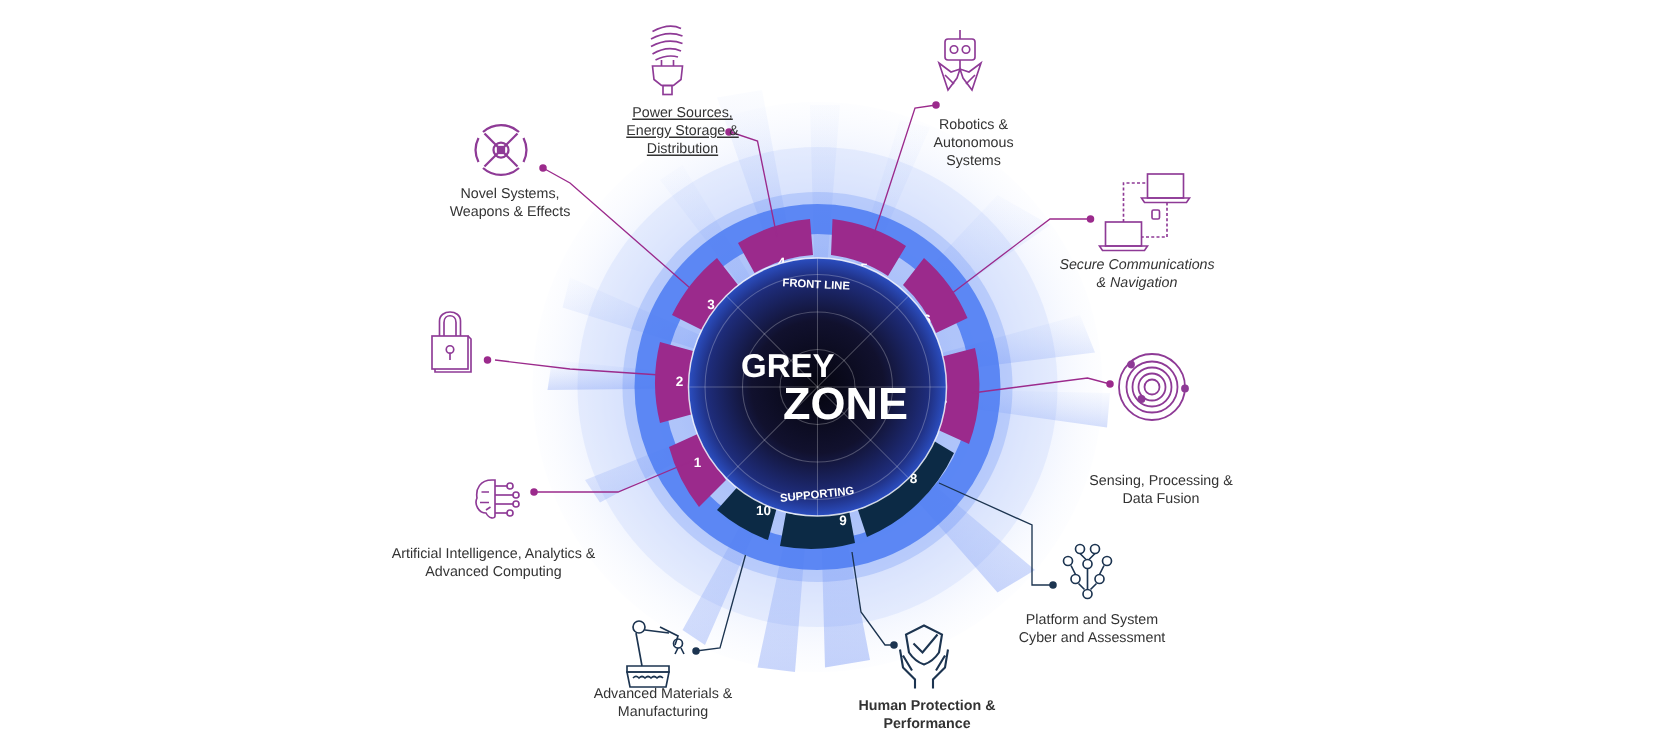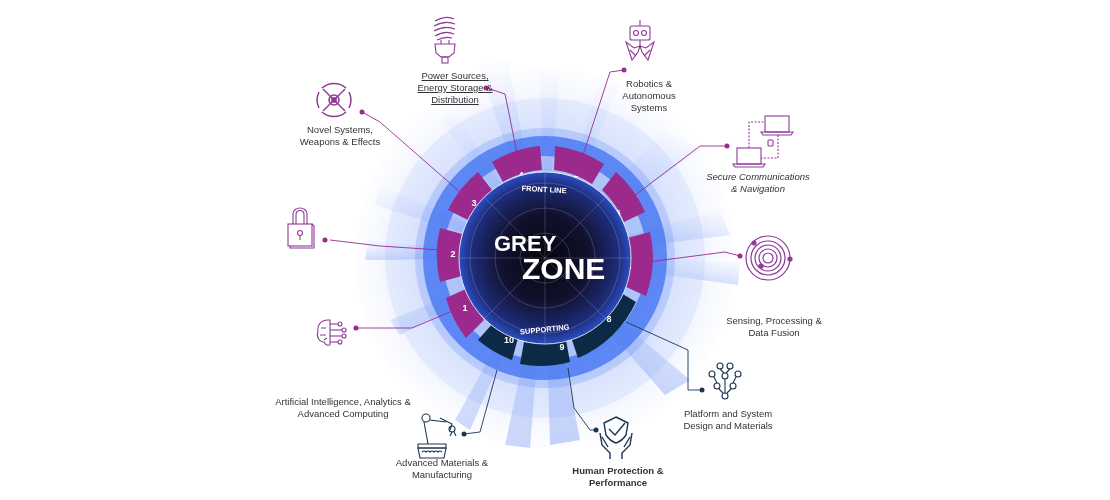--- a/index.html
+++ b/index.html
@@ -226,33 +226,33 @@
     <path d="M24,6 L36,12 L34,18"></path>
     <circle cx="36" cy="17" r="3"></circle>
     <path d="M36,20 L34,24 M38,20 L40,24"></path>
     <path d="M2,32 L30,32 L30,36 L2,36 Z"></path>
     <path d="M2,36 L30,36 L28,46 L4,46 Z"></path>
     <path d="M6,40 Q8,38 10,40 Q12,38 14,40 Q16,38 18,40 Q20,38 22,40 Q24,38 26,40"></path>
   </g>
 </svg>
 
 
-<div class="label" style="left:268px;top:364px;width:150px;margin-top:32px;">Artificial Intelligence, Analytics &amp;
+<div class="label" style="left:254px;top:364px;width:150px;">Artificial Intelligence, Analytics &amp;
 Advanced Computing</div>
 <div class="label" style="left:288px;top:124px;width:104px;">Novel Systems,
 Weapons &amp; Effects</div>
 <div class="label" style="left:404px;top:70px;width:102px;text-decoration:underline;">Power Sources,
 Energy Storage &amp;
 Distribution</div>
 <div class="label" style="left:604px;top:78px;width:90px;">Robotics &amp;
 Autonomous
 Systems</div>
 <div class="label" style="left:696px;top:171px;width:124px;font-style:italic;">Secure Communications
 &amp; Navigation</div>
 <div class="label" style="left:714px;top:290px;width:120px;margin-top:25px;">Sensing, Processing &amp;
 Data Fusion</div>
 <div class="label" style="left:666px;top:408px;width:124px;">Platform and System
-Design and Materials</div>
+Cyber and Assessment</div>
 <div class="label" style="left:560px;top:465px;width:116px;font-weight:bold;">Human Protection &amp;
 Performance</div>
 <div class="label" style="left:384px;top:457px;width:116px;text-align:center;">Advanced Materials &amp;
 Manufacturing</div>
 </div>
 
 </body></html>

